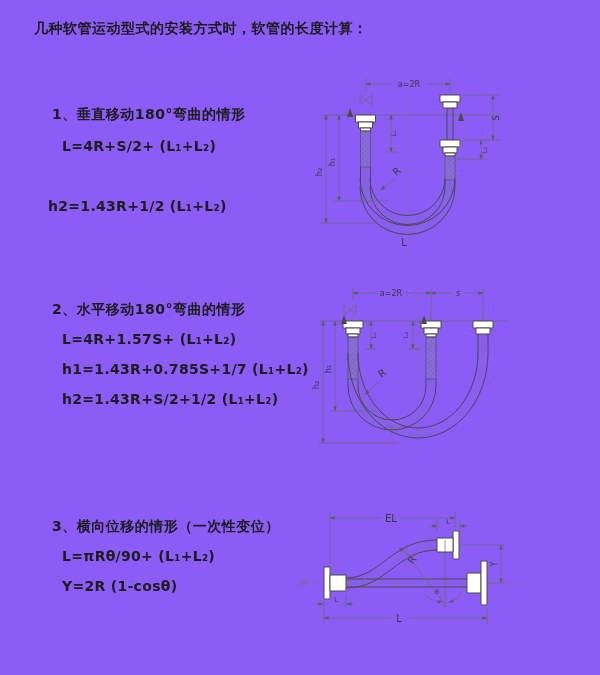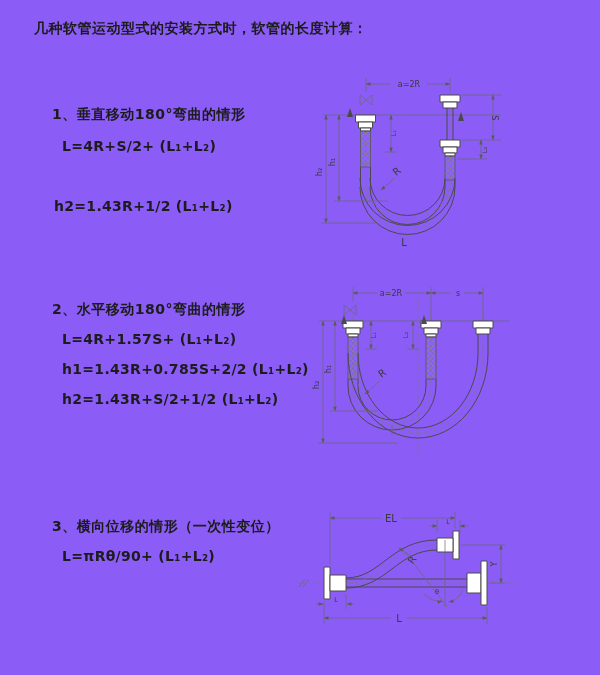--- a/index.html
+++ b/index.html
@@ -28,29 +28,30 @@
 </style>
 </head>
 <body>
 
 <div class="page">
 
   <div class="page-title">几种软管运动型式的安装方式时，软管的长度计算：</div>
 
   <div class="sec-head" style="left:44px;top:106px">1、垂直移动180°弯曲的情形</div>
   <div class="formula" style="left:62px;top:138px">L=4R+S/2+ (L₁+L₂)</div>
-  <div class="formula" style="left:54px;top:198px">h2=1.43R+1/2 (L₁+L₂)</div>
+  <div class="formula" style="left:48px;top:198px">h2=1.43R+1/2 (L₁+L₂)</div>
 
   <div class="sec-head" style="left:44px;top:301px">2、水平移动180°弯曲的情形</div>
   <div class="formula" style="left:62px;top:331px">L=4R+1.57S+ (L₁+L₂)</div>
-  <div class="formula" style="left:62px;top:361px">h1=1.43R+0.785S+2/2 (L₁+L₂)</div>
+  <div class="formula" style="left:62px;top:361px">h1=1.43R+0.785S+1/7 (L₁+L₂)</div>
   <div class="formula" style="left:62px;top:391px">h2=1.43R+S/2+1/2 (L₁+L₂)</div>
 
   <div class="sec-head" style="left:44px;top:518px">3、横向位移的情形（一次性变位）</div>
   <div class="formula" style="left:62px;top:548px">L=πRθ/90+ (L₁+L₂)</div>
+  <div class="formula" style="left:62px;top:578px">Y=2R (1-cosθ)</div>
 
   <svg class="diagram" style="left:303px;top:66px" width="240" height="198" viewBox="0 0 240 198">
     <defs>
       <marker id="m1" viewBox="0 0 10 10" refX="9" refY="5" markerWidth="9" markerHeight="7" orient="auto-start-reverse">
         <path d="M0,1.5 L10,5 L0,8.5 z" fill="#5a5a5a"></path>
       </marker>
       <pattern id="hz1" width="5" height="5" patternUnits="userSpaceOnUse">
         <path d="M0,5 L5,0 M0,0 L5,5" stroke="#8a8a8a" stroke-width="0.6"></path>
       </pattern>
     </defs>

